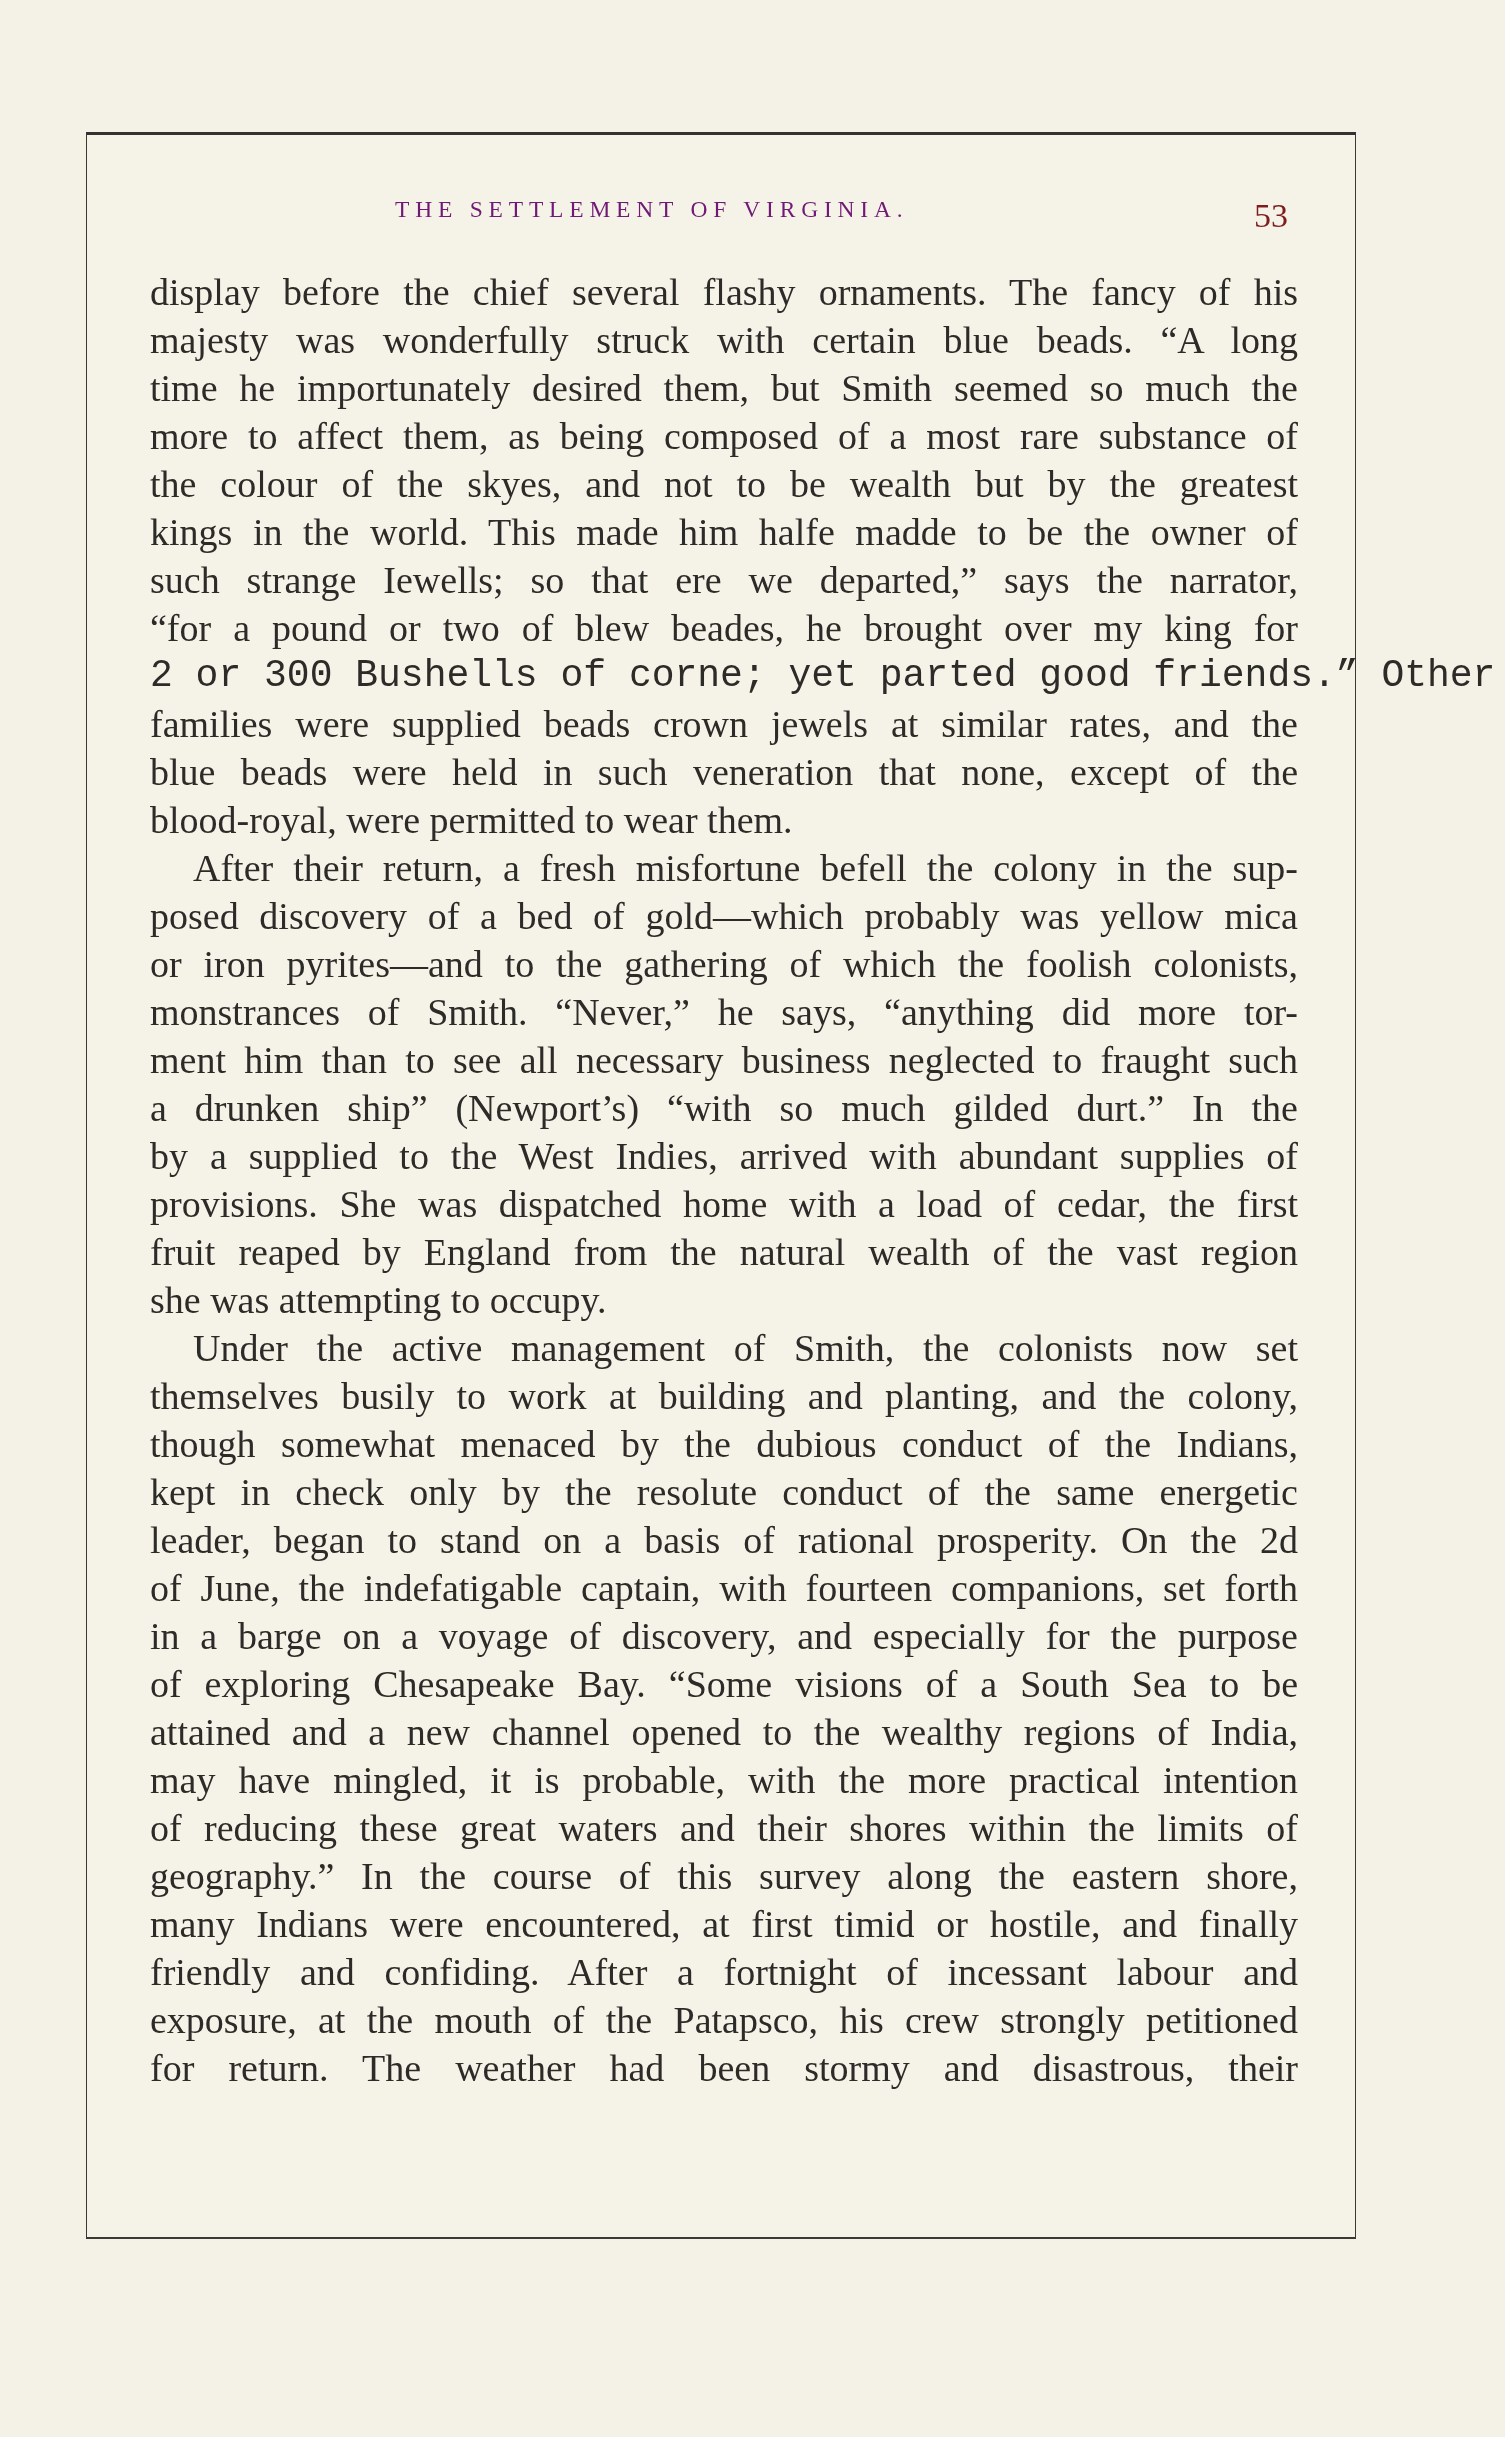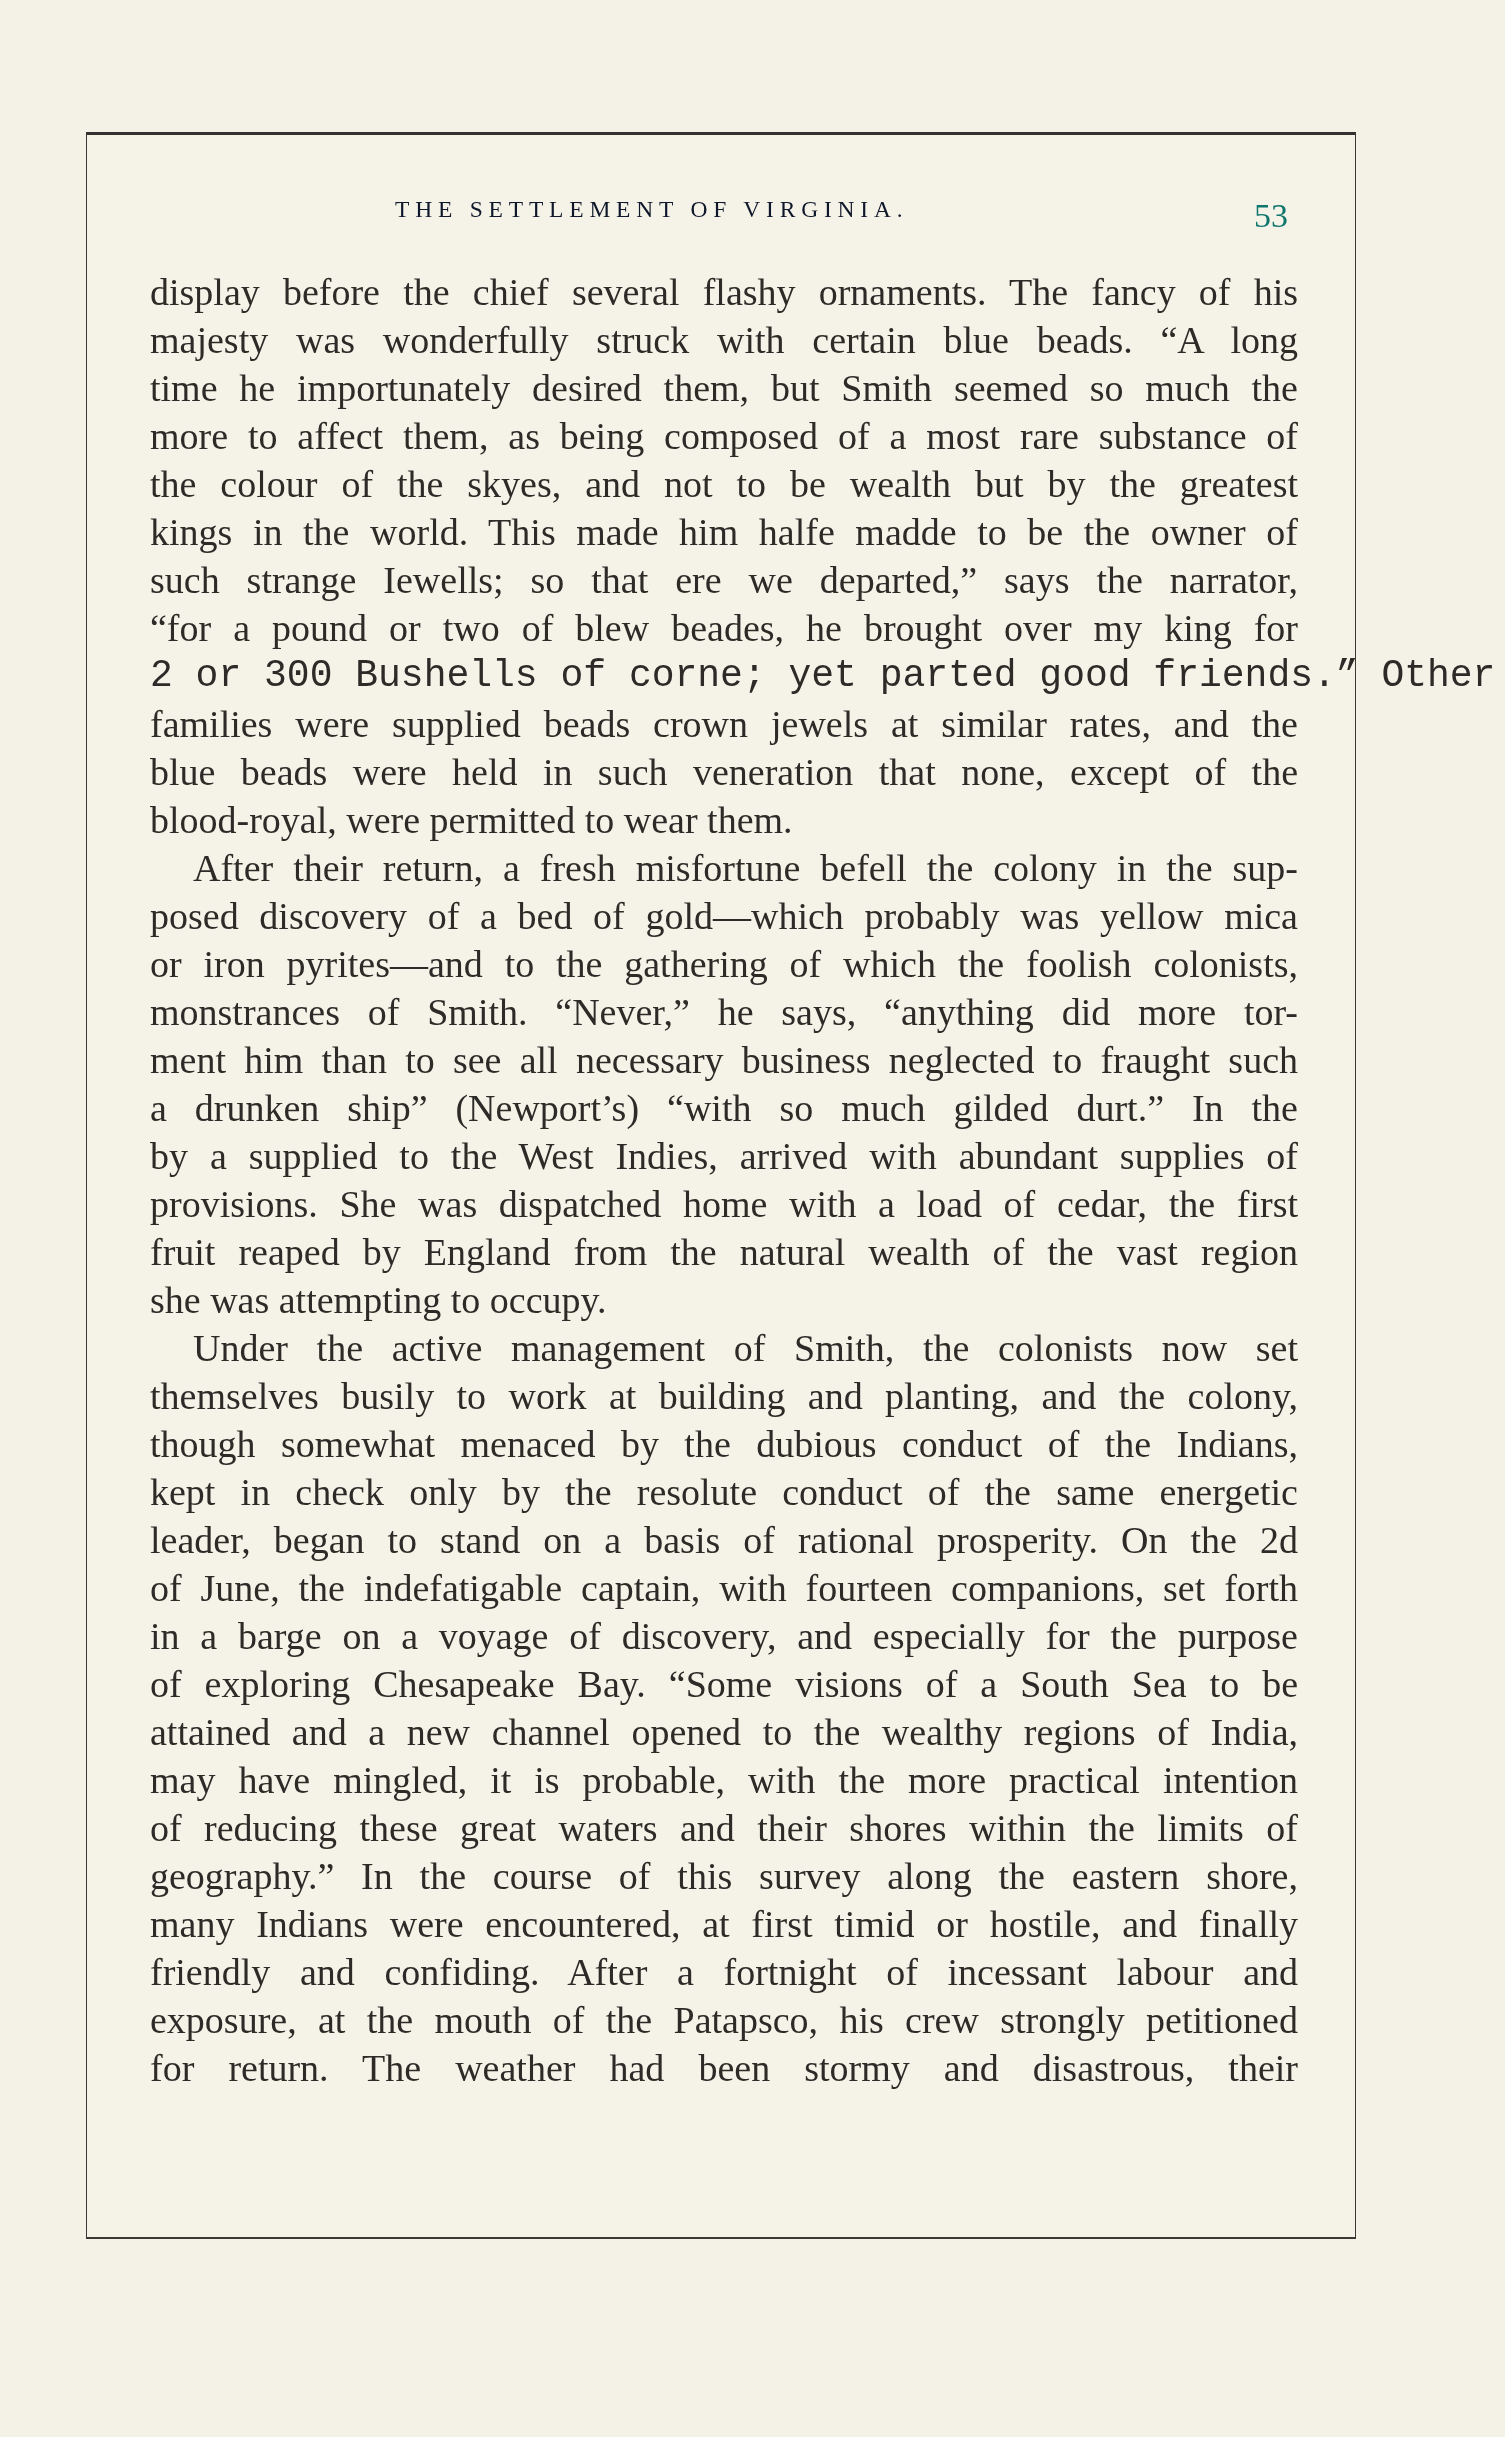--- a/index.html
+++ b/index.html
@@ -23,28 +23,28 @@
     background: #f5f3e8;
   }
   .running-head {
     position: absolute;
     left: 395px; top: 193px;
     width: 648px;
     font-size: 23.5px;
     letter-spacing: 5.8px;
     white-space: nowrap;
     line-height: 32px;
-    color: #0f172a;
+    color: #701a75;
   }
   .page-number {
     position: absolute;
     left: 1254px; top: 197px;
     font-size: 34px;
     line-height: 38px;
-    color: #0f766e;
+    color: #7f1d1d;
   }
   .body-text {
     position: absolute;
     left: 150px; top: 268px;
     width: 1148px;
   }
   .line {
     display: block;
     height: 48px;
     line-height: 48px;

